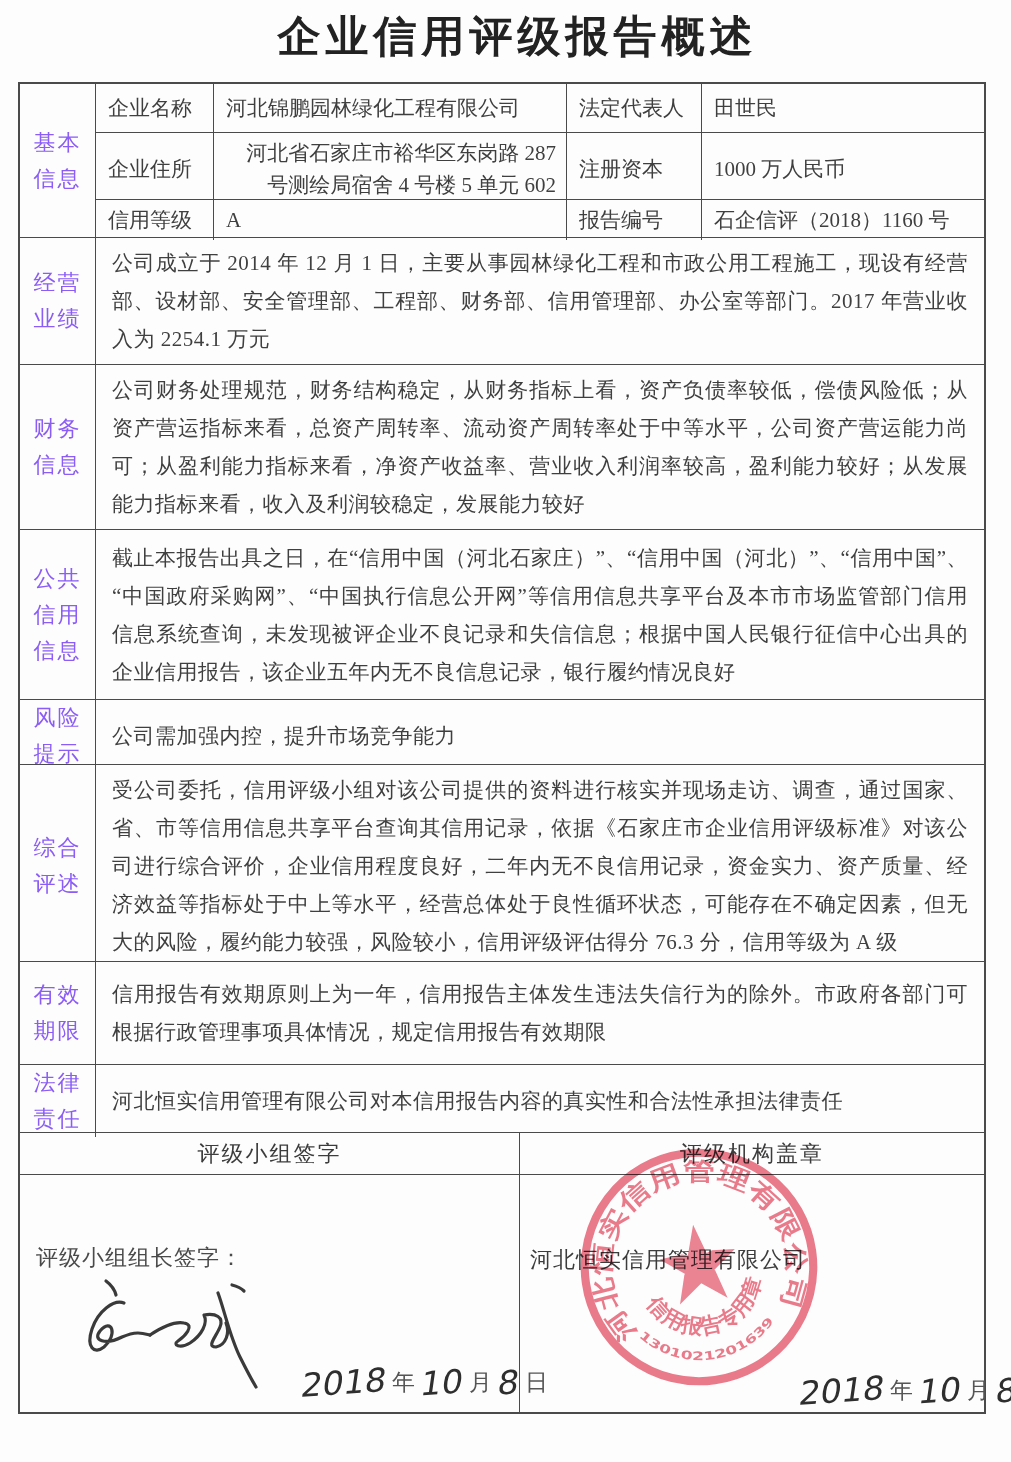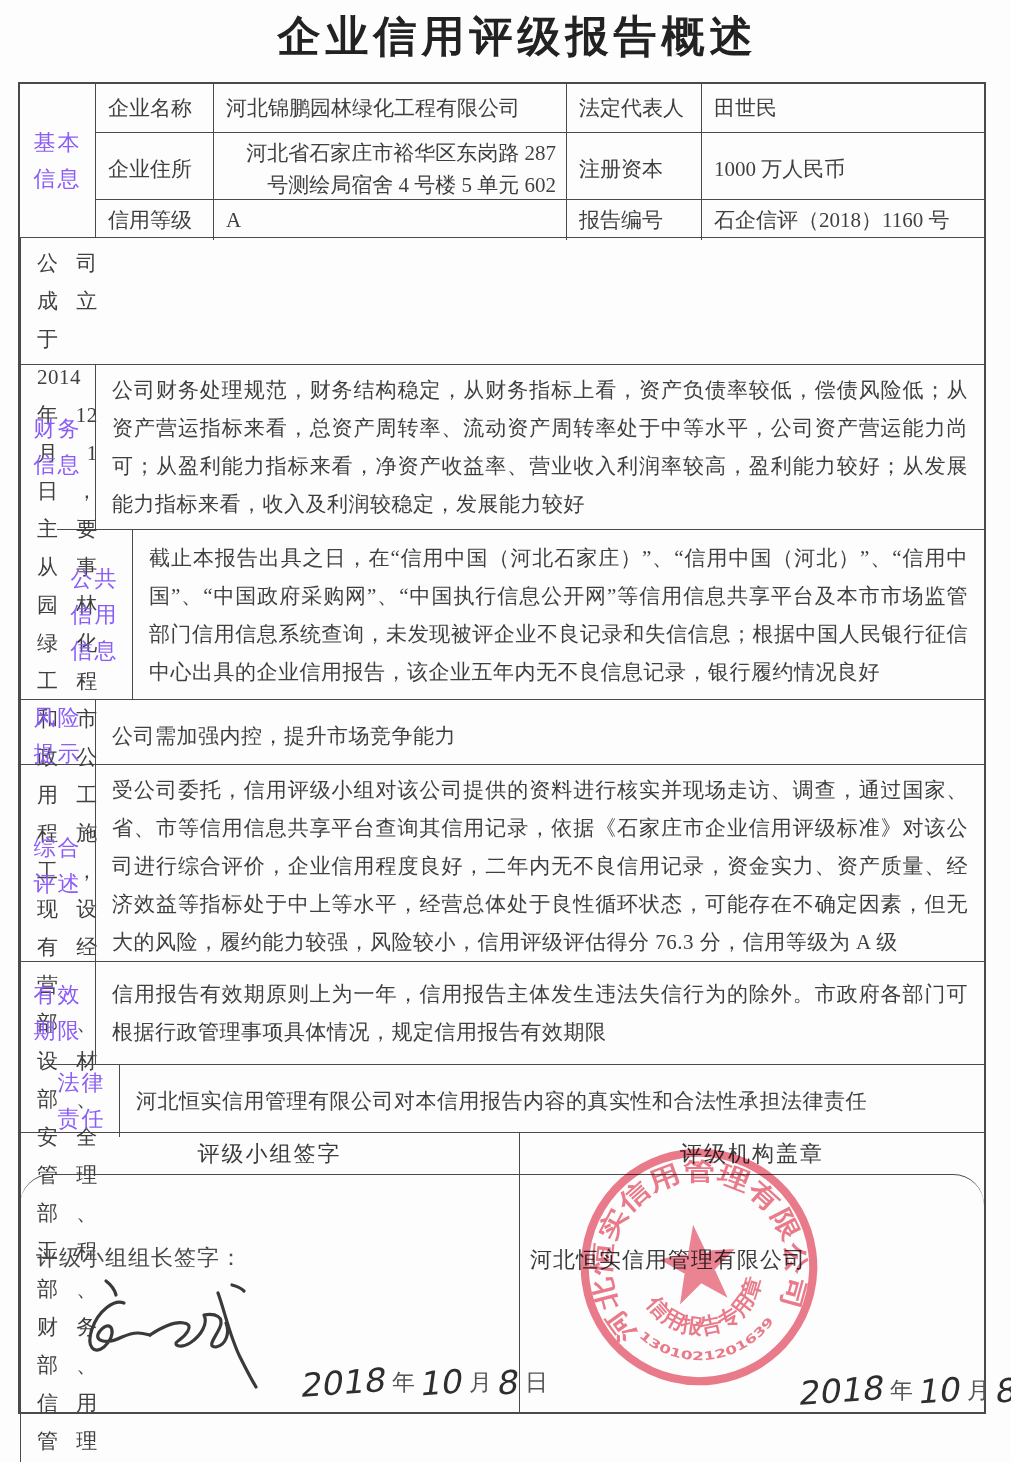--- a/index.html
+++ b/index.html
@@ -40,28 +40,28 @@
   .b-row .cell{font-size:21px;padding:4px 10px 4px 12px;line-height:32px;text-align:right;}
   .b-row .cell + .cell{border-left:1.5px solid #4a4a4a;}
   .r1{height:48px;} .r2{height:66px;} .r3{height:37px;}
   
   .sec{grid-template-columns:75px 1fr;}
   .sec .body{
     border-left:1.5px solid #4a4a4a;
     font-size:21px;line-height:38px;letter-spacing:0.5px;
     text-align:justify;padding:6px 16px;
   }
-  .h-jy{height:127px;} .h-cw{height:165px;} .h-gg{height:170px;margin-left:37px;}
-  .h-fx{height:65px;} .h-zh{height:197px;} .h-yx{height:103px;} .h-fl{height:68px;margin-left:24px;}
+  .h-jy{height:127px;} .h-cw{height:165px;} .h-gg{height:170px;}
+  .h-fx{height:65px;} .h-zh{height:197px;} .h-yx{height:103px;} .h-fl{height:68px;}
   .h-fx .body,.h-fl .body{text-align:left;}
   
   .sig-head{grid-template-columns:499px 1fr;height:42px;}
   .sig-head .cell{justify-content:center;font-size:22px;letter-spacing:2px;color:#3c3c3c;}
   .sig-head .cell + .cell{border-left:1.5px solid #4a4a4a;}
-  .sig-body{grid-template-columns:499px 1fr;height:238px;border-radius:31px;}
+  .sig-body{grid-template-columns:499px 1fr;height:238px;}
   .sig-cell{position:relative;box-sizing:border-box;}
   .sig-cell + .sig-cell{border-left:1.5px solid #4a4a4a;}
   .leader-label{position:absolute;left:16px;top:68px;font-size:22px;letter-spacing:1px;color:#4a4a4a;}
   .company-print{position:absolute;left:10px;top:70px;font-size:22px;letter-spacing:1px;color:#3c3c3c;white-space:nowrap;}
   .date-line{position:absolute;white-space:nowrap;color:#3a3a3a;}
   .date-left{left:282px;top:188px;}
   .date-right{left:280px;top:196px;}
   .hand{
     display:inline-block;
     font-family:"DejaVu Sans","Liberation Sans",sans-serif;
@@ -108,20 +108,23 @@
         <div class="b-row r3">
           <div class="cell">信用等级</div>
           <div class="cell">A</div>
           <div class="cell">报告编号</div>
           <div class="cell">石企信评（2018）1160 号</div>
         </div>
       </div>
     </div>
 
     <div class="block sec h-jy">
+      <div class="cell vlabel">
+          <span>经营业绩</span>
+        </div>
       <div class="cell body">公司成立于 2014 年 12 月 1 日，主要从事园林绿化工程和市政公用工程施工，现设有经营部、设材部、安全管理部、工程部、财务部、信用管理部、办公室等部门。2017 年营业收入为 2254.1 万元</div>
     </div>
 
     <div class="block sec h-cw">
       <div class="cell vlabel">
           <span>财务信息</span>
         </div>
       <div class="cell body">公司财务处理规范，财务结构稳定，从财务指标上看，资产负债率较低，偿债风险低；从资产营运指标来看，总资产周转率、流动资产周转率处于中等水平，公司资产营运能力尚可；从盈利能力指标来看，净资产收益率、营业收入利润率较高，盈利能力较好；从发展能力指标来看，收入及利润较稳定，发展能力较好</div>
     </div>
 

